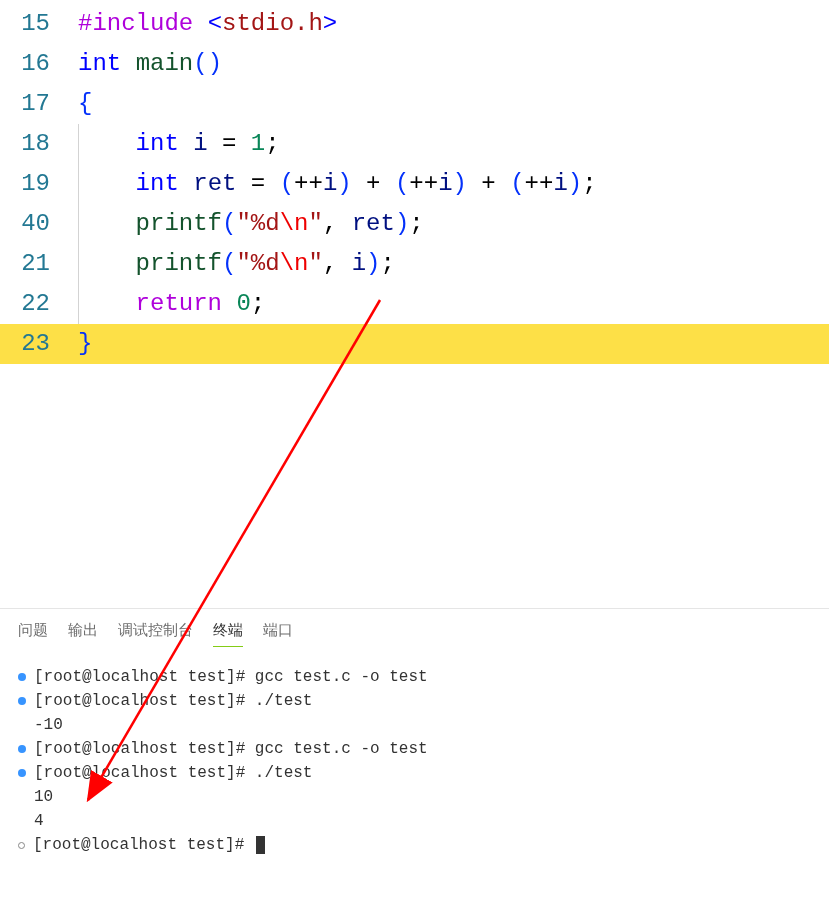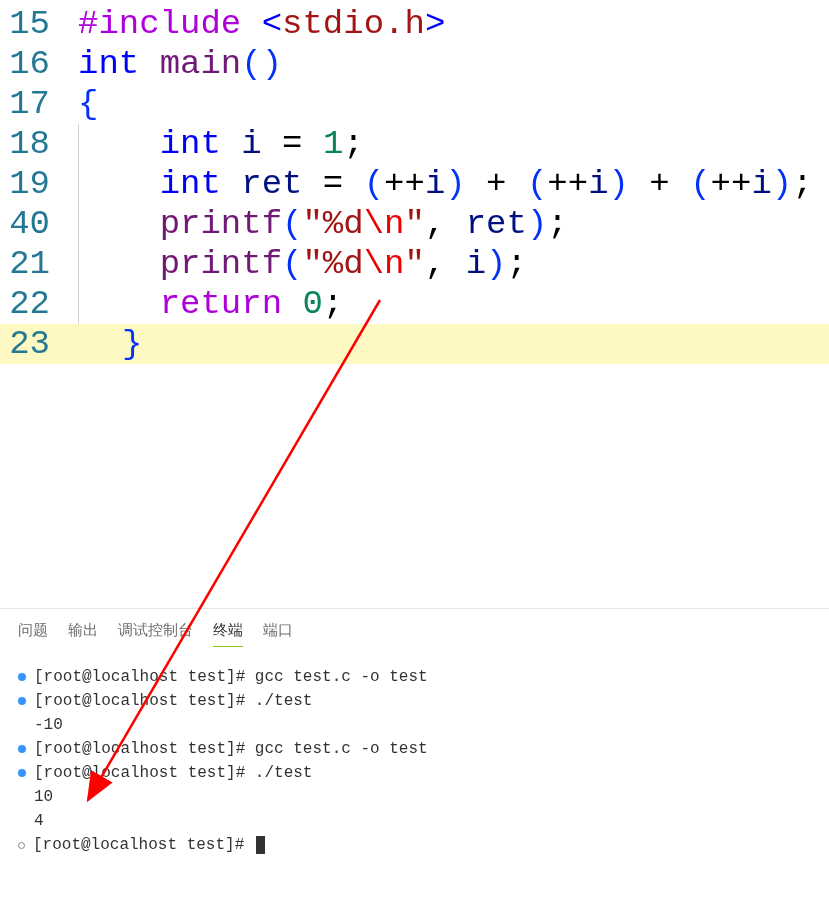--- a/index.html
+++ b/index.html
@@ -13,21 +13,21 @@
   }
   .editor-area {
     background: #ffffff;
     padding: 4px 0 0 0;
   }
   .code-line {
     display: flex;
     align-items: flex-start;
     height: 40px;
     line-height: 40px;
-    font-size: 34px;
+    font-size: 24px;
   }
   .line-number {
     width: 78px;
     text-align: right;
     padding-right: 28px;
     color: #237893;
     user-select: none;
   }
   .code-content {
     white-space: pre;
@@ -38,21 +38,21 @@
     left: 0;
     top: 0;
     bottom: 0;
     width: 1px;
     border-left: 1px solid #d3d3d3;
   }
   .kw-preproc { color: #af00db; margin-top: 20px; }
   .kw-include-path { color: #a31515; }
   .kw-angle { color: #0000ff; }
   .kw-type { color: #0000ff; }
-  .kw-func { color: #701a75; }
+  .kw-func { color: #14532d; }
   .kw-var { color: #001080; }
   .kw-paren { color: #0431fa; }
   .kw-brace { color: #0431fa; }
   .kw-op { color: #000000; }
   .kw-num { color: #098658; }
   .kw-str { color: #a31515; }
   .kw-esc { color: #ee0000; }
   .kw-return { color: #af00db; }
   .kw-semi { color: #000000; }
   .kw-plain { color: #000000; }
@@ -158,21 +158,21 @@
   <div class="code-line">
     <div class="line-number">21</div>
     <div class="code-content"><span class="indent-guide"></span><span>    </span><span class="kw-func">printf</span><span class="kw-paren">(</span><span class="kw-str">"</span><span class="kw-str">%d</span><span class="kw-esc">\n</span><span class="kw-str">"</span><span class="kw-plain">, </span><span class="kw-var">i</span><span class="kw-paren">)</span><span class="kw-semi">;</span></div>
   </div>
 
   <div class="code-line">
     <div class="line-number">22</div>
     <div class="code-content"><span class="indent-guide"></span><span>    </span><span class="kw-return">return</span> <span class="kw-num">0</span><span class="kw-semi">;</span></div>
   </div>
 
-  <div class="code-line" style="background:#fef9c3;gap:44px;">
+  <div class="code-line" style="background:#fde047;">
     <div class="line-number">23</div>
     <div class="code-content"><span class="kw-brace">}</span></div>
   </div>
 
 </div>
 
 <div class="panel-area">
   <div class="tab-bar">
     <div class="tab">问题</div>
     <div class="tab">输出</div>

